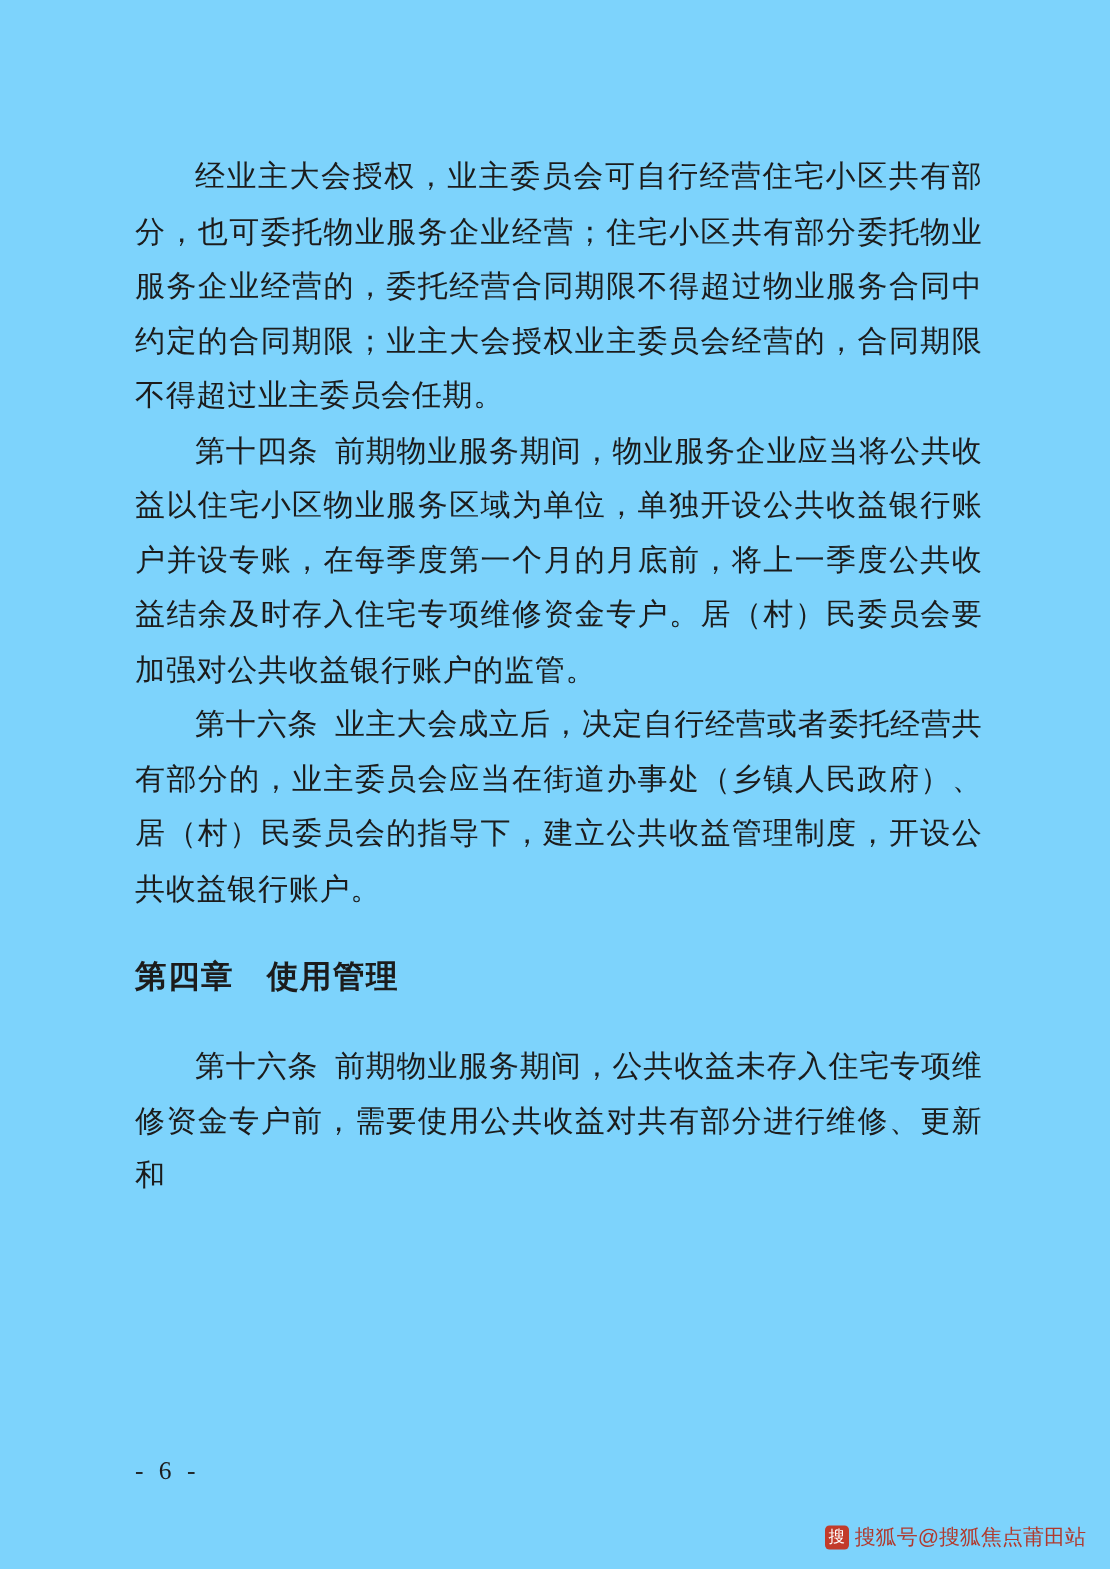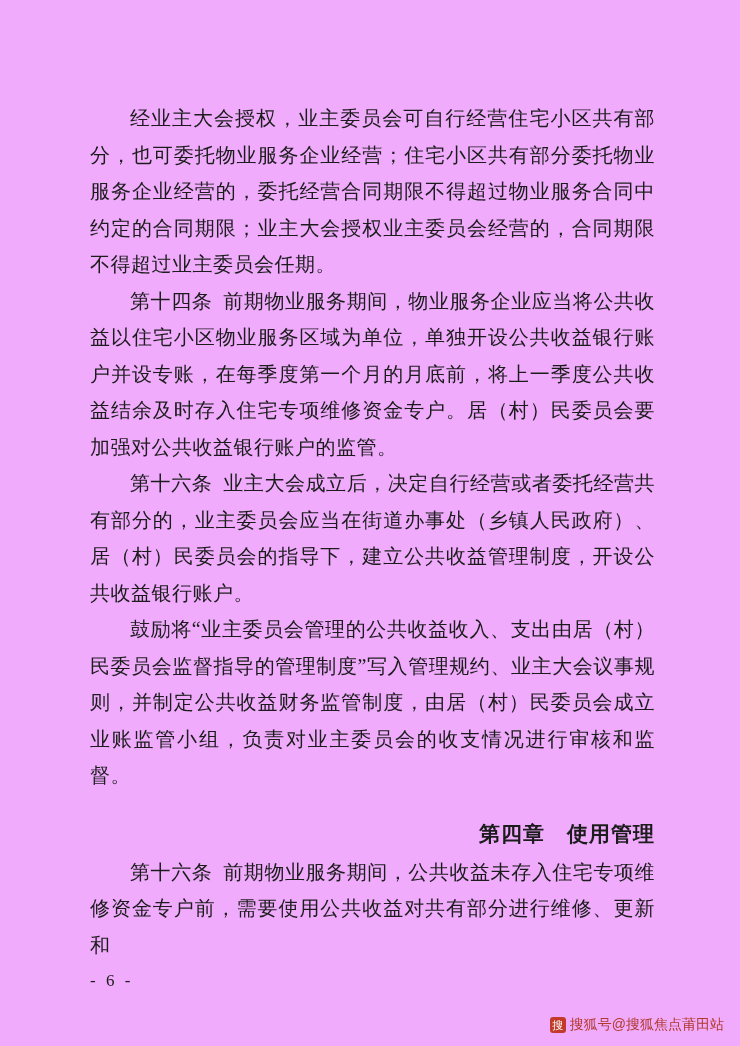--- a/index.html
+++ b/index.html
@@ -4,21 +4,21 @@
 <style>
   html, body {
     margin: 0;
     padding: 0;
     background: #ffffff;
   }
   .page {
     position: relative;
     width: 740px;
     height: 1046px;
-    background: #f0abfc;
+    background: #7dd3fc;
     overflow: hidden;
     font-family: "Liberation Serif", "DejaVu Serif", serif;
     color: #1c1c1c;
   }
   .content {
     position: absolute;
     top: 100px;
     left: 90px;
     right: 85px;
   }
@@ -28,25 +28,25 @@
     line-height: 36.5px;
     text-align: justify;
     text-indent: 2em;
     letter-spacing: 0.5px;
   }
   .content p .lead {
     font-weight: normal;
     margin-right: 0.55em;
   }
   .chapter {
-    margin: 20px 0 0 0;
+    margin: 20px 0 22px 0;
     font-size: 21px;
     line-height: 40px;
     font-weight: bold;
-    text-align: right;
+    text-align: left;
     letter-spacing: 1px;
   }
   .footer {
     position: absolute;
     left: 90px;
     bottom: 55px;
     font-size: 17px;
     letter-spacing: 3px;
     color: #1c1c1c;
   }
@@ -79,21 +79,20 @@
 
 <div class="page">
   <div class="content">
 
     <p><span>经业主大会授权，业主委员会可自行经营住宅小区共有部分，也可委托物业服务企业经营；住宅小区共有部分委托物业服务企业经营的，委托经营合同期限不得超过物业服务合同中约定的合同期限；业主大会授权业主委员会经营的，合同期限不得超过业主委员会任期。</span></p>
 
     <p><b class="lead">第十四条</b><span>前期物业服务期间，物业服务企业应当将公共收益以住宅小区物业服务区域为单位，单独开设公共收益银行账户并设专账，在每季度第一个月的月底前，将上一季度公共收益结余及时存入住宅专项维修资金专户。居（村）民委员会要加强对公共收益银行账户的监管。</span></p>
 
     <p><b class="lead">第十六条</b><span>业主大会成立后，决定自行经营或者委托经营共有部分的，业主委员会应当在街道办事处（乡镇人民政府）、居（村）民委员会的指导下，建立公共收益管理制度，开设公共收益银行账户。</span></p>
 
-    <p><span>鼓励将“业主委员会管理的公共收益收入、支出由居（村）民委员会监督指导的管理制度”写入管理规约、业主大会议事规则，并制定公共收益财务监管制度，由居（村）民委员会成立业账监管小组，负责对业主委员会的收支情况进行审核和监督。</span></p>
 
 
     <h2 class="chapter">第四章　使用管理</h2>
 
     <p><b class="lead">第十六条</b><span>前期物业服务期间，公共收益未存入住宅专项维修资金专户前，需要使用公共收益对共有部分进行维修、更新和</span></p>
 
   </div>
 
   <div class="footer">- 6 -</div>
 

